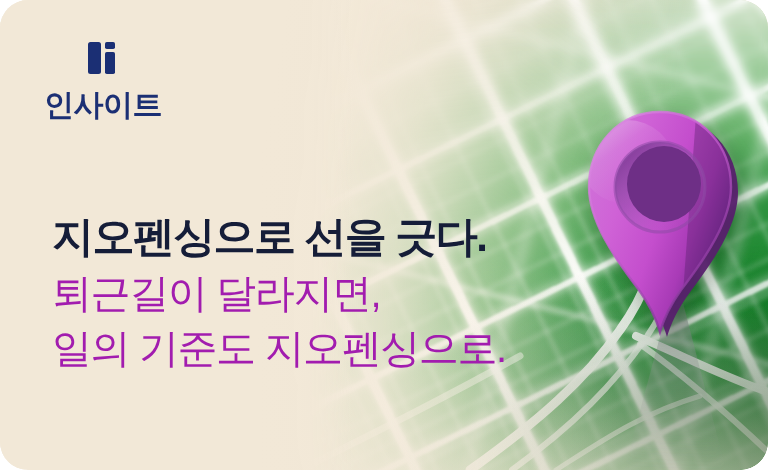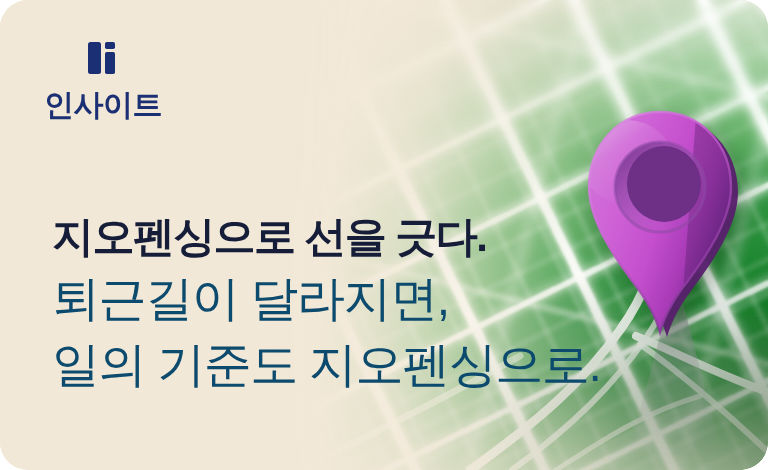--- a/index.html
+++ b/index.html
@@ -294,24 +294,24 @@
     font-size: 42px;
     font-weight: 700;
     letter-spacing: -1.6px;
     color: #151d38;
     line-height: 1.18;
     margin: 0 0 4px 0;
     white-space: nowrap;
   }
   .headline-2,
   .headline-3 {
-    font-size: 48px;
+    font-size: 40px;
     font-weight: 400;
     letter-spacing: -1.4px;
-    color: #0c4a6e;
+    color: #a21caf;
     line-height: 1.38;
     margin: 0;
     white-space: nowrap;
   }
 </style>
 </head>
 <body>
 
 <div class="banner">
 

